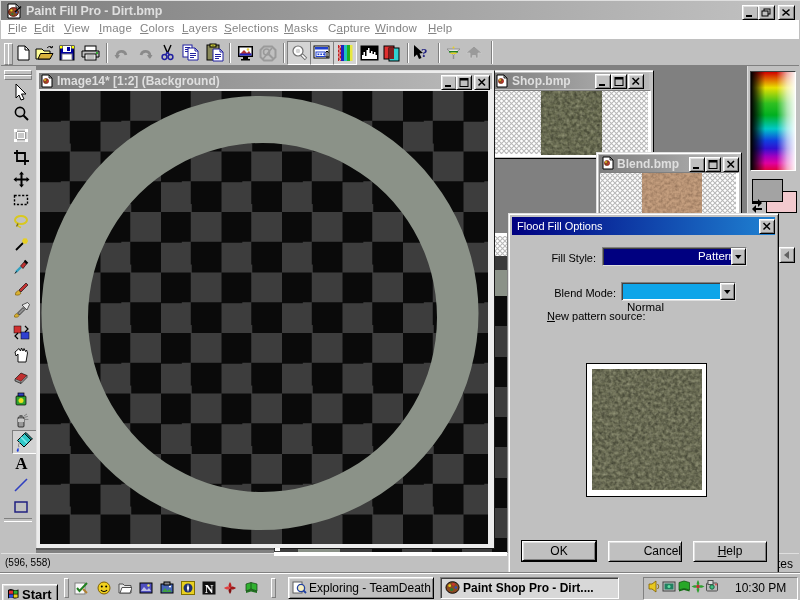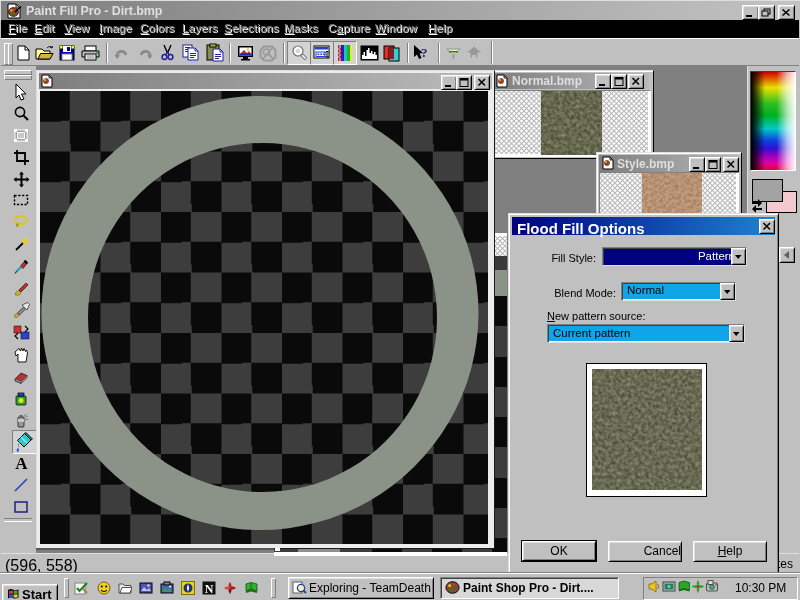--- a/index.html
+++ b/index.html
@@ -38,21 +38,21 @@
         <rect x="3" y="5" width="6" height="5" fill="#c0c0c0" stroke="#000"></rect>
       </svg>
     </div>
   <div class="winbtn" style="left:777px;top:4px;width:15px;">
       <svg width="15" height="13">
         <path d="M3.5 3.5 L10.5 9.5 M10.5 3.5 L3.5 9.5" stroke="#000" stroke-width="1.6"></path>
       </svg>
     </div>
 </div>
 
-<div class="abs" style="left:1px;top:20px;width:798px;height:18px;background:#000000;color:#848484;font-size:11.5px;text-shadow:1px 1px 0 #fff;letter-spacing:0.2px;">
+<div class="abs" style="left:1px;top:20px;width:798px;height:18px;background:#ffffff;color:#848484;font-size:11.5px;text-shadow:1px 1px 0 #fff;letter-spacing:0.2px;">
   <span class="abs" style="left:7px;top:2px"><span class="u">F</span>ile</span>
   <span class="abs" style="left:33px;top:2px"><span class="u">E</span>dit</span>
   <span class="abs" style="left:63px;top:2px"><span class="u">V</span>iew</span>
   <span class="abs" style="left:98px;top:2px"><span class="u">I</span>mage</span>
   <span class="abs" style="left:139px;top:2px"><span class="u">C</span>olors</span>
   <span class="abs" style="left:181px;top:2px"><span class="u">L</span>ayers</span>
   <span class="abs" style="left:223px;top:2px"><span class="u">S</span>elections</span>
   <span class="abs" style="left:283px;top:2px"><span class="u">M</span>asks</span>
   <span class="abs" style="left:327px;top:2px">C<span class="u">a</span>pture</span>
   <span class="abs" style="left:374px;top:2px"><span class="u">W</span>indow</span>
@@ -337,21 +337,21 @@
 
 <div class="abs" id="grasswin" style="z-index:8;left:490px;top:70px;width:162px;height:87px;background:#c0c0c0;border:1px solid;border-color:#dfdfdf #000 #000 #dfdfdf;box-shadow:inset 1px 1px 0 #fff;">
   <div class="abs" style="left:2px;top:2px;width:156px;height:16px;background:linear-gradient(90deg,#7e7e7e,#b8b8b8);">
     <svg class="abs" style="left:3px;top:1px" width="12" height="14" viewBox="0 0 12 14">
         <path d="M1 1 L8 1 L11 4 L11 13 L1 13 Z" fill="#fff" stroke="#000" stroke-width="1"></path>
         <path d="M8 1 L8 4 L11 4 Z" fill="#c0c0c0" stroke="#000" stroke-width="0.8"></path>
         <circle cx="5" cy="7" r="2.6" fill="#8a4a22" stroke="#800000" stroke-width="0.5"></circle>
         <circle cx="4" cy="6" r="0.9" fill="#e8d020"></circle>
         <circle cx="6.5" cy="7.5" r="0.9" fill="#d03030"></circle>
       </svg>
-    <div class="abs titletxt" style="left:19px;top:1px;">Normal.bmp</div>
+    <div class="abs titletxt" style="left:19px;top:1px;">Shop.bmp</div>
     <div class="winbtn" style="left:102px;top:1px;">
         <svg width="14" height="13">
           <rect x="3" y="9" width="6" height="2" fill="#000"></rect>
         </svg>
       </div>
     <div class="winbtn" style="left:118px;top:1px;">
         <svg width="14" height="13">
           <rect x="3" y="2.5" width="8" height="8" fill="none" stroke="#000"></rect>
           <rect x="3" y="2.5" width="8" height="2" fill="#000"></rect>
         </svg>
@@ -376,21 +376,21 @@
 
 <div class="abs" id="dirtwin" style="z-index:9;left:596px;top:152px;width:144px;height:62px;background:#c0c0c0;border:1px solid;border-color:#dfdfdf #000 #000 #dfdfdf;box-shadow:inset 1px 1px 0 #fff;">
   <div class="abs" style="left:2px;top:2px;width:138px;height:17px;background:linear-gradient(90deg,#7e7e7e,#b8b8b8);">
     <svg class="abs" style="left:3px;top:1px" width="12" height="14" viewBox="0 0 12 14">
         <path d="M1 1 L8 1 L11 4 L11 13 L1 13 Z" fill="#fff" stroke="#000" stroke-width="1"></path>
         <path d="M8 1 L8 4 L11 4 Z" fill="#c0c0c0" stroke="#000" stroke-width="0.8"></path>
         <circle cx="5" cy="7" r="2.6" fill="#8a4a22" stroke="#800000" stroke-width="0.5"></circle>
         <circle cx="4" cy="6" r="0.9" fill="#e8d020"></circle>
         <circle cx="6.5" cy="7.5" r="0.9" fill="#d03030"></circle>
       </svg>
-    <div class="abs titletxt" style="left:18px;top:2px;">Style.bmp</div>
+    <div class="abs titletxt" style="left:18px;top:2px;">Blend.bmp</div>
     <div class="winbtn" style="left:90px;top:2px;">
         <svg width="14" height="13">
           <rect x="3" y="9" width="6" height="2" fill="#000"></rect>
         </svg>
       </div>
     <div class="winbtn" style="left:106px;top:2px;">
         <svg width="14" height="13">
           <rect x="3" y="2.5" width="8" height="8" fill="none" stroke="#000"></rect>
           <rect x="3" y="2.5" width="8" height="2" fill="#000"></rect>
         </svg>
@@ -414,20 +414,21 @@
 
 <div class="abs" id="img14" style="z-index:10;left:36px;top:70px;width:457px;height:477px;background:#ececec;border:1px solid;border-color:#dfdfdf #1a1a1a #1a1a1a #dfdfdf;">
   <div class="abs" style="left:2px;top:2px;width:453px;height:16px;background:linear-gradient(90deg,#7e7e7e,#bcbcbc);">
     <svg class="abs" style="left:2px;top:1px" width="12" height="14" viewBox="0 0 12 14">
         <path d="M1 1 L8 1 L11 4 L11 13 L1 13 Z" fill="#fff" stroke="#000" stroke-width="1"></path>
         <path d="M8 1 L8 4 L11 4 Z" fill="#c0c0c0" stroke="#000" stroke-width="0.8"></path>
         <circle cx="5" cy="7" r="2.6" fill="#8a4a22" stroke="#800000" stroke-width="0.5"></circle>
         <circle cx="4" cy="6" r="0.9" fill="#e8d020"></circle>
         <circle cx="6.5" cy="7.5" r="0.9" fill="#d03030"></circle>
       </svg>
+    <div class="abs titletxt" style="left:18px;top:1px;">Image14* [1:2] (Background)</div>
     <div class="winbtn" style="left:402px;top:2px;">
         <svg width="14" height="13">
           <rect x="3" y="9" width="6" height="2" fill="#000"></rect>
         </svg>
       </div>
     <div class="winbtn" style="left:417px;top:2px;">
         <svg width="14" height="13">
           <rect x="3" y="2.5" width="8" height="8" fill="none" stroke="#000"></rect>
           <rect x="3" y="2.5" width="8" height="2" fill="#000"></rect>
         </svg>
@@ -440,48 +441,42 @@
   </div>
   <div class="abs check" style="left:3px;top:20px;width:448px;height:453px;">
     <svg class="abs" style="left:0;top:0" width="448" height="453">
       <path fill-rule="evenodd" fill="#8b9288" d="M220 5 a218.5 217 0 1 0 0.0001 0 Z M222.5 52 a174.5 174.5 0 1 1 -0.0001 0 Z"></path>
     </svg>
   </div>
 </div>
 
 <div class="abs" id="dialog" style="z-index:50;left:508px;top:213px;width:269px;height:359px;background:#c0c0c0;border:1px solid;border-color:#dfdfdf #000 #000 #dfdfdf;box-shadow:inset 1px 1px 0 #fff,inset -1px -1px 0 #808080;">
   <div class="abs" style="left:3px;top:3px;width:263px;height:18px;background:linear-gradient(90deg,#000080,#1f82d2);">
-    <div class="abs" style="left:5px;top:2.5px;color:#fff;font-weight:bold;font-size:15px;">Flood Fill Options</div>
+    <div class="abs" style="left:5px;top:2.5px;color:#fff;font-weight:normal;font-size:11px;">Flood Fill Options</div>
     <div class="winbtn" style="left:247px;top:2px;width:14px;height:13px;">
         <svg width="14" height="13">
           <path d="M3.5 3 L10 9.5 M10 3 L3.5 9.5" stroke="#000" stroke-width="1.5"></path>
         </svg>
       </div>
   </div>
   <div class="abs" style="left:30px;top:38px;width:57px;font-size:11px;color:#000;text-align:right;">Fill Style:</div>
   <div class="abs sunkenedit" style="left:93px;top:33px;width:143px;height:17px;">
     <div class="abs" style="left:1px;top:1px;width:127px;height:15px;background:#000080;color:#fff;font-size:11.5px;padding-left:4px;padding-top:1px;">Pattern</div>
     <div class="abs raised" style="left:128px;top:0px;width:13px;height:15px;"><svg width="13" height="15">
           <path d="M3 6 L9.5 6 L6.2 10 Z" fill="#000"></path>
         </svg></div>
   </div>
   <div class="abs" style="left:40px;top:73px;width:67px;font-size:11px;color:#000;text-align:right;">Blend Mode:</div>
   <div class="abs sunkenedit" style="left:112px;top:68px;width:113px;height:17px;">
-    <div class="abs" style="left:1px;top:1px;color:#000;font-size:11.5px;padding-left:4px;padding-top:0;">Normal</div>
+    <div class="abs" style="left:1px;top:1px;color:#000;font-size:11.5px;padding-left:4px;padding-top:17px;">Normal</div>
     <div class="abs raised" style="left:98px;top:0px;width:13px;height:15px;"><svg width="13" height="15">
           <path d="M3 6 L9.5 6 L6.2 10 Z" fill="#000"></path>
         </svg></div>
   </div>
   <div class="abs" style="left:38px;top:96px;font-size:11px;color:#000;"><span class="u">N</span>ew pattern source:</div>
-  <div class="abs sunkenedit" style="left:38px;top:110px;width:196px;height:17px;">
-    <div class="abs" style="left:1px;top:1px;color:#000;font-size:11.5px;padding-left:4px;padding-top:1px;">Current pattern</div>
-    <div class="abs raised" style="left:181px;top:0px;width:13px;height:15px;"><svg width="13" height="15">
-          <path d="M3 6 L9.5 6 L6.2 10 Z" fill="#000"></path>
-        </svg></div>
-  </div>
   <div class="abs" style="left:77px;top:149px;width:119px;height:132px;background:#fff;border:1px solid #000;">
     <svg class="abs" style="left:5px;top:5px" width="110" height="121">
         <rect width="110" height="121" fill="#6a6c53"></rect>
         <rect width="110" height="121" filter="url(#nD)"></rect>
         <rect width="110" height="121" filter="url(#nL)"></rect>
       </svg>
   </div>
   <div class="abs" style="left:12px;top:326px;width:76px;height:22px;background:#000;">
     <div class="abs raised" style="left:1px;top:1px;width:72px;height:18px;text-align:center;font-size:12px;color:#000;">
         <div style="margin-top:2px">OK</div>
@@ -489,21 +484,21 @@
   </div>
   <div class="abs raised" style="left:99px;top:327px;width:72px;height:19px;text-align:right;font-size:12px;color:#000;">
       <div style="margin-top:2px">Cancel</div>
     </div>
   <div class="abs raised" style="left:184px;top:327px;width:72px;height:19px;text-align:center;font-size:12px;color:#000;">
       <div style="margin-top:2px"><span class="u">H</span>elp</div>
     </div>
 </div>
 
 <div class="abs" style="z-index:5;left:1px;top:553px;width:798px;height:19px;background:#c0c0c0;border-top:1px solid #dfdfdf;">
-  <div class="abs" style="left:4px;top:3px;font-size:16px;color:#000;">(596, 558)</div>
+  <div class="abs" style="left:4px;top:3px;font-size:10px;color:#000;">(596, 558)</div>
   <div class="abs" style="left:776px;top:3px;font-size:12px;color:#000;">tes</div>
 </div>
 
 <div class="abs" id="taskbar" style="z-index:60;left:0;top:573px;width:800px;height:27px;background:#c0c0c0;border-top:1px solid #fff;box-shadow:0 -1px 0 #808080;">
   <div class="abs raised" style="left:2px;top:3px;width:54px;height:20px;margin-top:7px;">
     <svg class="abs" style="left:3px;top:2px" width="15" height="15" viewBox="0 0 15 15">
       <path d="M2 3 C4 1.8 5.5 1.8 7 2.6 C8.5 3.4 10 3.4 12.5 2.4 L12.5 10.8 C10 11.8 8.5 11.8 7 11 C5.5 10.2 4 10.2 2 11.4 Z" fill="#000"></path>
       <rect x="3" y="3.6" width="4" height="3.2" fill="#e03030"></rect>
         <rect x="7.6" y="3.6" width="4" height="3.2" fill="#30b030"></rect>
       <rect x="3" y="7.4" width="4" height="3.2" fill="#3050e0"></rect>

